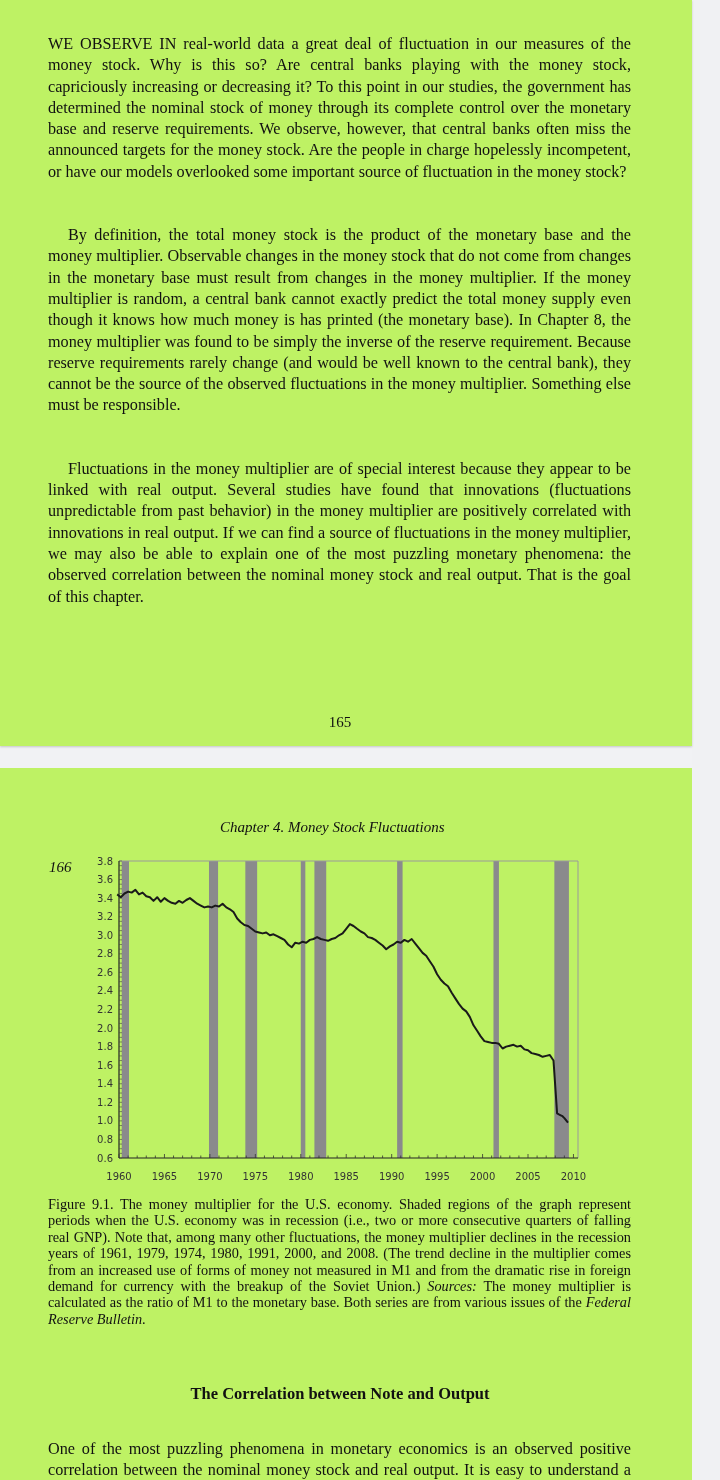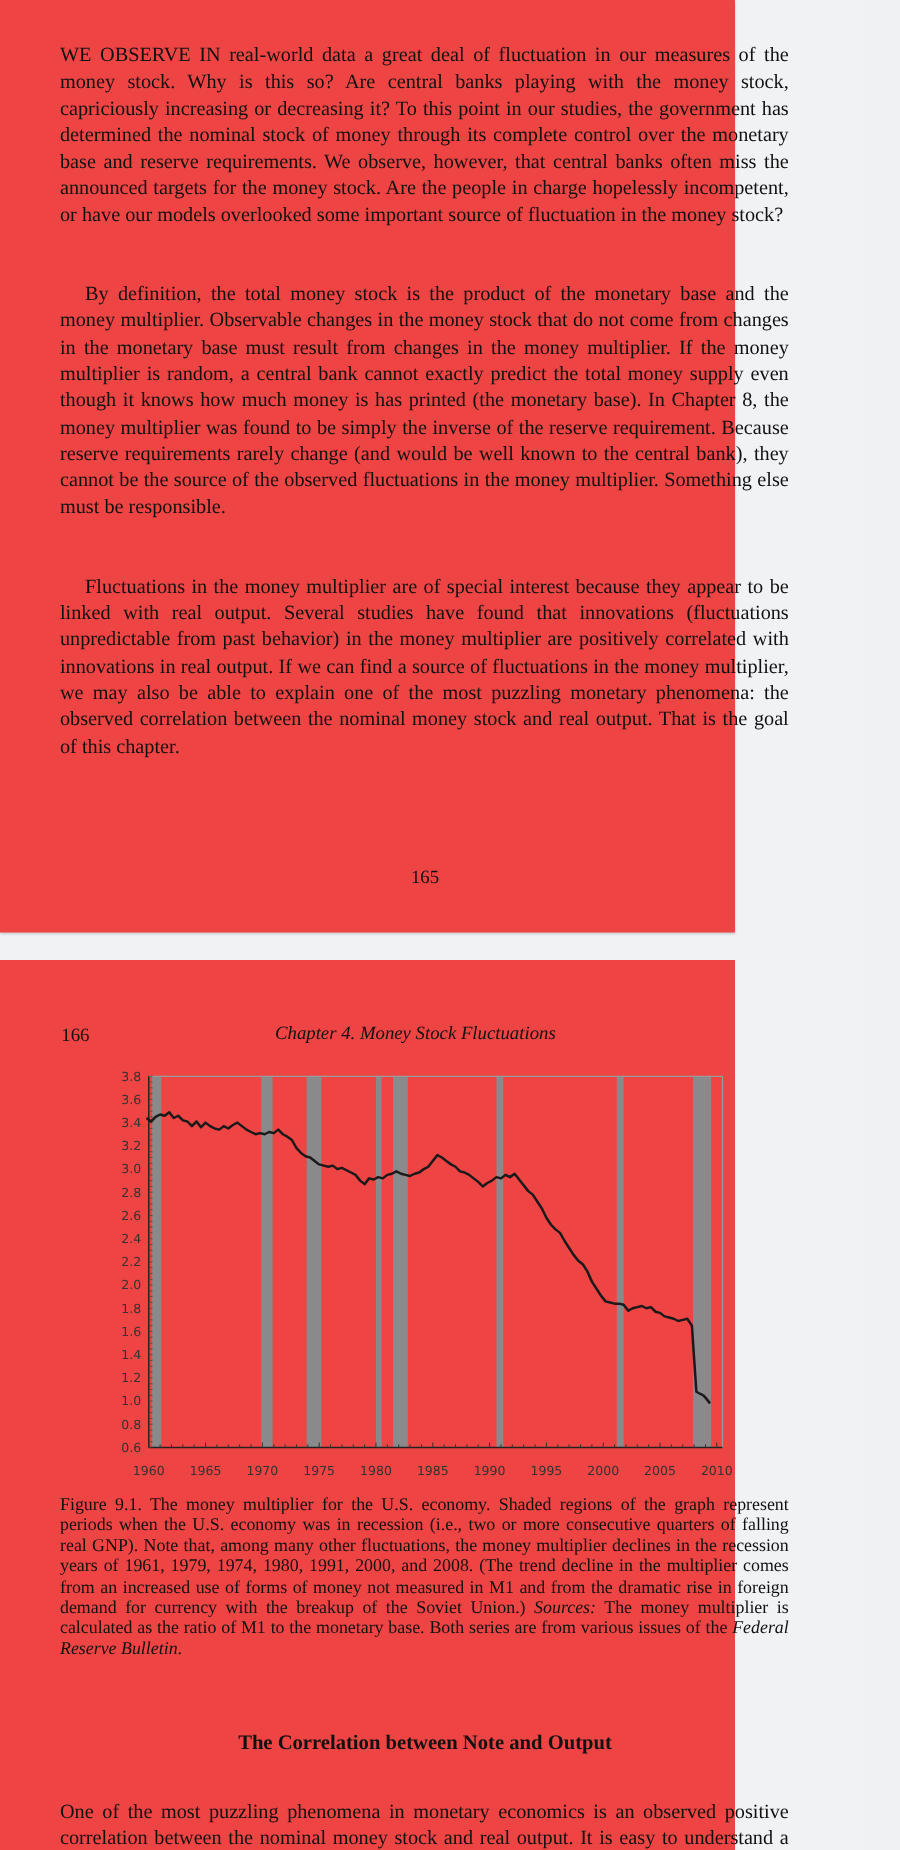--- a/index.html
+++ b/index.html
@@ -1,27 +1,27 @@
 <!DOCTYPE html>
 <html><head>
 <meta charset="utf-8">
 <style>
   html, body { margin:0; padding:0; }
   body { width:720px; height:1480px; background:#f1f2f4; position:relative; overflow:hidden;
          font-family:"Liberation Serif", "DejaVu Serif", serif; color:#111; }
-  .page { position:absolute; left:0; width:588px; background:#ef4444; }
+  .page { position:absolute; left:0; width:692px; background:#bef264; }
   #page1 { top:0; height:746px; box-shadow:0 1px 2px rgba(0,0,0,0.18); }
   #page2 { top:768px; height:712px; }
   .gutter { position:absolute; left:692px; top:0; width:28px; height:1480px; background:#f0f1f3; }
   .body-text { position:absolute; left:48px; width:583px; font-size:16.2px; line-height:21.3px; text-align:justify; }
   .body-text p { margin:0; }
   .body-text p.indent { text-indent:20px;margin-top:42px; }
-  .pagenum { position:absolute; font-size:15px; }
+  .pagenum { position:absolute; font-size:15px;margin-top:20px; }
   #pn165 { left:0; width:680px; text-align:center; top:694px; }
-  #pn166 { left:49px; top:821px; }
+  #pn166 { left:49px; top:839px;font-style:italic; }
   #running-head { position:absolute; left:220px; top:819px; font-size:15px; font-style:italic; }
   #chart { position:absolute; left:80px; top:848px; }
   .caption { position:absolute; left:48px; top:1196px; width:583px; font-size:14.3px; line-height:16.4px; text-align:justify; }
   .caption i { font-style:italic; }
   #section-title { position:absolute; left:0; width:680px; top:1384px; text-align:center; font-weight:bold; font-size:16.5px; }
   #p2-text { top:1439px; }
 </style>
 </head>
 <body>
 

